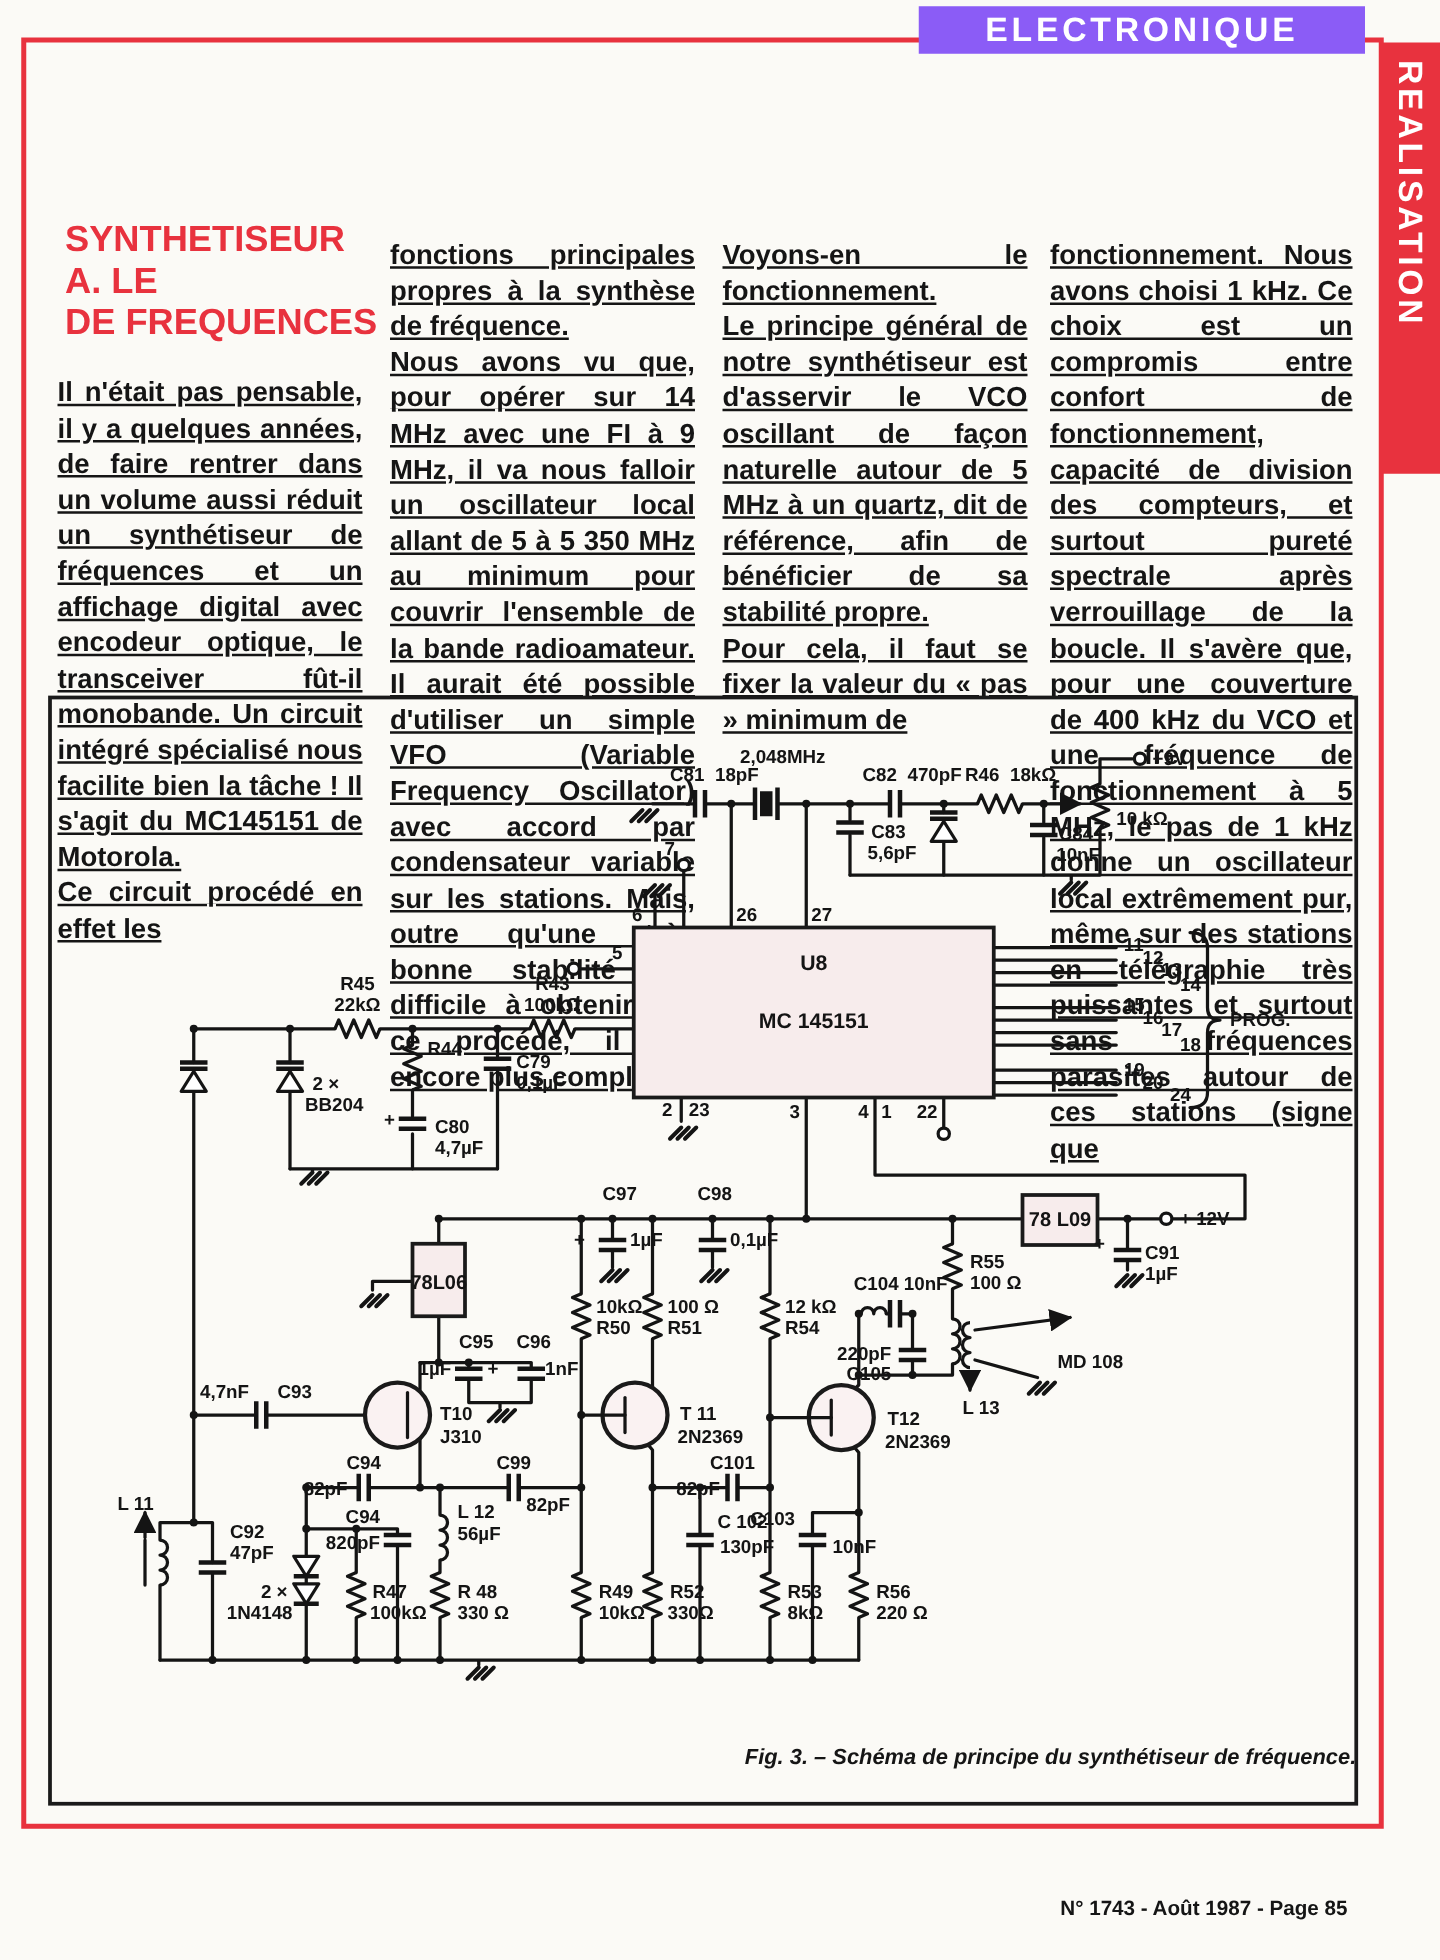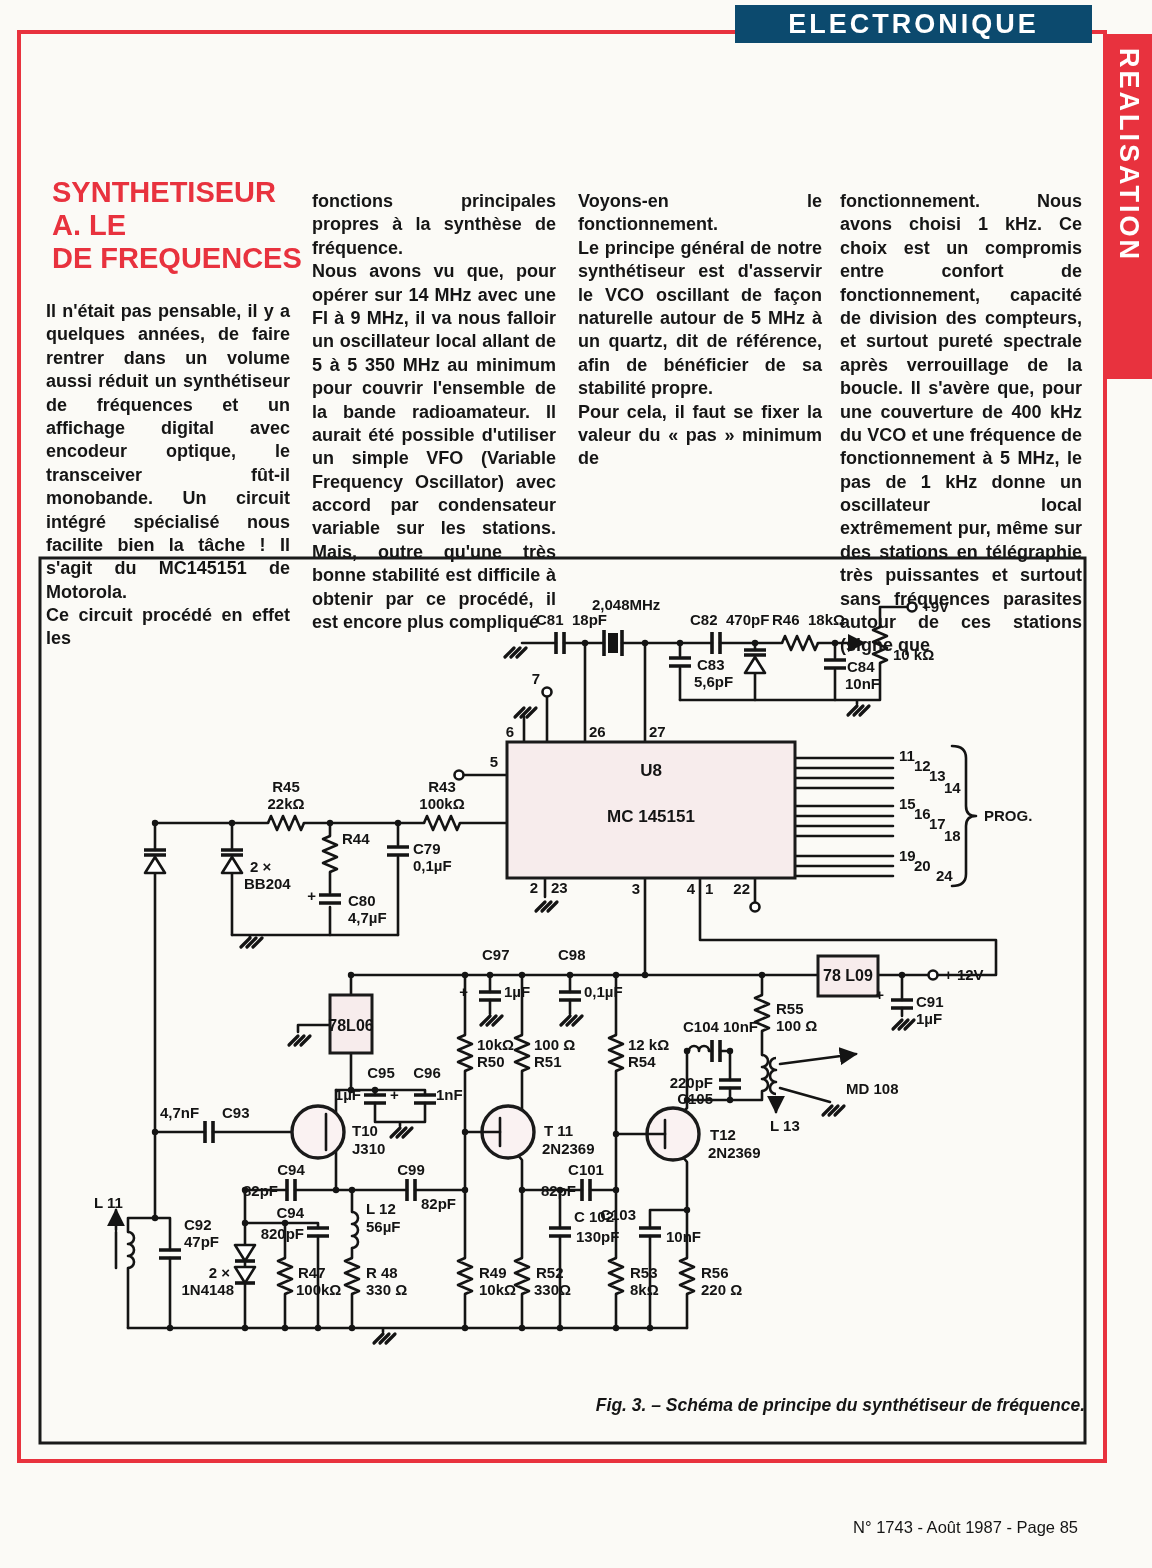--- a/index.html
+++ b/index.html
@@ -3,37 +3,37 @@
 <meta charset="utf-8">
 <style>
   html,body{margin:0;padding:0;}
   body{
     width:1152px;height:1568px;position:relative;overflow:hidden;
     background:#fbfaf6;font-family:"Liberation Sans",sans-serif;color:#151515;
   }
   .abs{position:absolute;}
   
   #page-frame{left:17px;top:30px;width:1090px;height:1433px;border:4px solid #e8323e;box-sizing:border-box;}
-  #top-banner{left:735px;top:5px;width:357px;height:38px;background:#0c4a6e;color:#fff;
+  #top-banner{left:735px;top:5px;width:357px;height:38px;background:#8b5cf6;color:#fff;
     display:flex;align-items:center;justify-content:center;font-weight:bold;font-size:27px;letter-spacing:3px;}
   #side-banner{left:1104px;top:34px;width:48px;height:345px;background:#e8323e;color:#fff;
     display:flex;align-items:flex-start;justify-content:center;}
   #side-banner span{writing-mode:vertical-rl;font-weight:bold;font-size:27px;letter-spacing:3px;padding-top:14px;}
   
   #article-title{left:52px;top:176px;width:252px;color:#e8323e;font-weight:bold;font-size:29px;line-height:1.14;}
-  .col{width:244px;font-size:18px;font-weight:bold;line-height:1.3;text-align:justify;}
+  .col{width:244px;font-size:22px;font-weight:bold;line-height:1.3;text-align:justify;text-decoration:underline;}
   .col p{margin:0;}
   #col-1{left:46px;top:300px;}
   #col-2{left:312px;top:190px;}
   #col-3{left:578px;top:190px;}
   #col-4{left:840px;top:190px;width:242px;}
   
   #figure-caption{left:40px;top:1395px;width:1045px;text-align:right;
     font-style:italic;font-weight:bold;font-size:17.5px;}
-  #page-footer{left:600px;top:1518px;width:478px;text-align:right;font-weight:normal;font-size:16.5px;}
+  #page-footer{left:600px;top:1518px;width:478px;text-align:right;font-weight:bold;font-size:16.5px;}
   
   #schematic{left:0;top:0;pointer-events:none;}
   .w{stroke:#141414;stroke-width:2.6;fill:none;stroke-linecap:round;stroke-linejoin:round;}
   .cp{stroke:#141414;stroke-width:3.6;fill:none;stroke-linecap:butt;}
   .zz{stroke:#141414;stroke-width:2.6;fill:none;stroke-linejoin:round;}
   .box{fill:#f7ecec;stroke:#1a1a1a;stroke-width:3;}
   .tr{fill:#faf2f2;stroke:#1a1a1a;stroke-width:3.4;}
   .dsym{fill:#fff;stroke:#141414;stroke-width:2.6;stroke-linejoin:round;}
   .gnd{stroke:#141414;stroke-width:3.2;fill:none;stroke-linecap:round;}
   .term{fill:#fff;stroke:#141414;stroke-width:2.6;}

